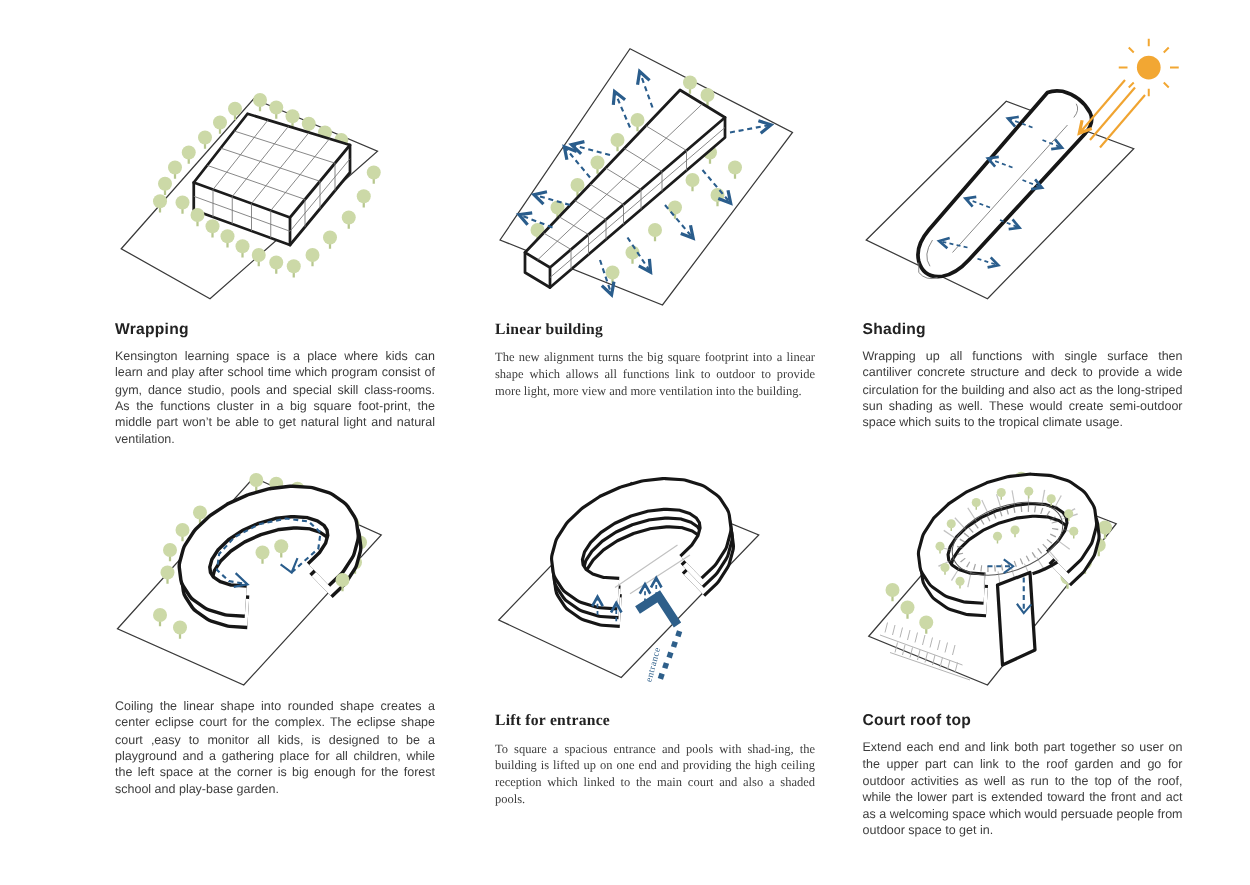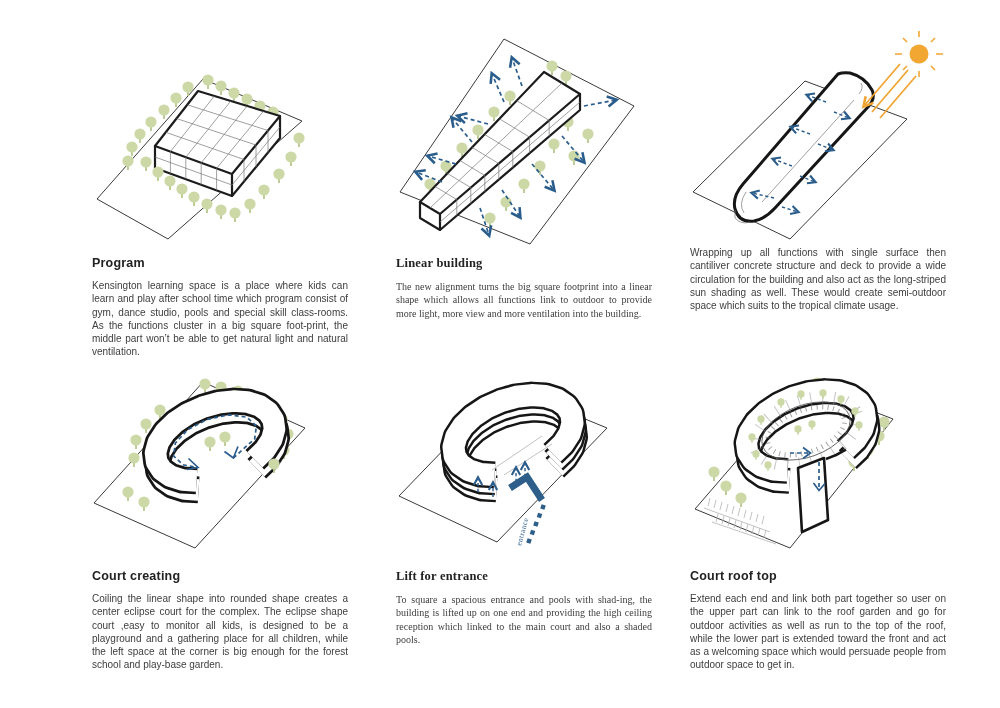--- a/index.html
+++ b/index.html
@@ -69,21 +69,21 @@
         <use href="#tr1" x="119" y="190"></use>
           <use href="#tr1" x="133" y="196"></use>
           <use href="#tr1" x="147" y="199"></use>
         <use href="#tr1" x="162" y="190"></use>
           <use href="#tr1" x="176" y="176"></use>
           <use href="#tr1" x="191" y="160"></use>
         <use href="#tr1" x="203" y="143"></use>
           <use href="#tr1" x="211" y="124"></use>
       </g>
     </svg>
-    <h3 class="t">Program</h3>
+    <h3 class="t">Wrapping</h3>
     <p class="b">Kensington learning space is a place where kids can learn and play after school time which program consist of gym, dance studio, pools and special skill class-rooms. As the functions cluster in a big square foot-print, the middle part won’t be able to get natural light and natural ventilation.</p>
   </section>
 
   <section class="cell c2 r1">
     <svg class="diagram" width="272" height="232" viewBox="0 0 272 232">
       <defs>
         <g id="tr2">
             <path d="M-0.9,3 h1.8 v6 h-1.8 z" fill="#b7c78e"></path>
             <circle r="5.6" fill="#ccd9a7"></circle>
           </g>
@@ -162,20 +162,21 @@
       <g>
         <circle class="sun" cx="233" cy="40" r="9.5"></circle>
         <path class="ray" d="M233,23 L233,17 M245,28 L249,24 M250,40 L257,40 M245,52 L249,56 M233,57 L233,63 M221,52 L217,56 M216,40 L209,40 M221,28 L217,24"></path>
       </g>
       <g>
         <path class="beam" d="M214,50 L178,92" marker-end="url(#mo3)"></path>
         <path class="beam" d="M222,56 L186,98"></path>
         <path class="beam" d="M230,62 L194,104"></path>
       </g>
     </svg>
+    <h3 class="t">Shading</h3>
     <p class="b">Wrapping up all functions with single surface then cantiliver concrete structure and deck to provide a wide circulation for the building and also act as the long-striped sun shading as well. These would create semi-outdoor space which suits to the tropical climate usage.</p>
   </section>
 
   <section class="cell c1 r2">
     <svg class="diagram" width="272" height="185" viewBox="0 0 272 185">
       <defs>
         <g id="tr4">
             <path d="M-0.9,3 h1.8 v6 h-1.8 z" fill="#b7c78e"></path>
             <circle r="5.6" fill="#ccd9a7"></circle>
           </g>
@@ -207,21 +208,20 @@
         <use href="#tr4" x="122" y="68"></use>
           <use href="#tr4" x="137" y="63"></use>
           <use href="#tr4" x="186" y="90"></use>
       </g>
       <g>
         <path class="arr" d="M145.3,84 L166.7,64.8 L168.4,52 L158.9,43.2 L140.9,40.8 L119.1,45.4 L99.5,55.8 L87.3,69.2 L85.6,82 L95.1,90.8 L110,93.5"></path>
         <path class="head" d="M150,72.5 L145.3,84 L136.5,77.5"></path>
         <path class="head" d="M100.5,84.5 L110,93.5 L99,95.5"></path>
       </g>
     </svg>
-    <h3 class="t">Court creating</h3>
     <p class="b">Coiling the linear shape into rounded shape creates a center eclipse court for the complex. The eclipse shape court ,easy to monitor all kids, is designed to be a playground and a gathering place for all children, while the left space at the corner is big enough for the forest school and play-base garden.</p>
   </section>
 
   <section class="cell c2 r2">
     <svg class="diagram" width="272" height="185" viewBox="0 0 272 185">
       <defs>
         <marker id="mb5" markerWidth="9" markerHeight="9" refX="6" refY="4" orient="auto">
           <path d="M1,1 L6.5,4 L1,7" fill="none" stroke="#2a5d8c" stroke-width="1.5"></path>
         </marker>
       </defs>

